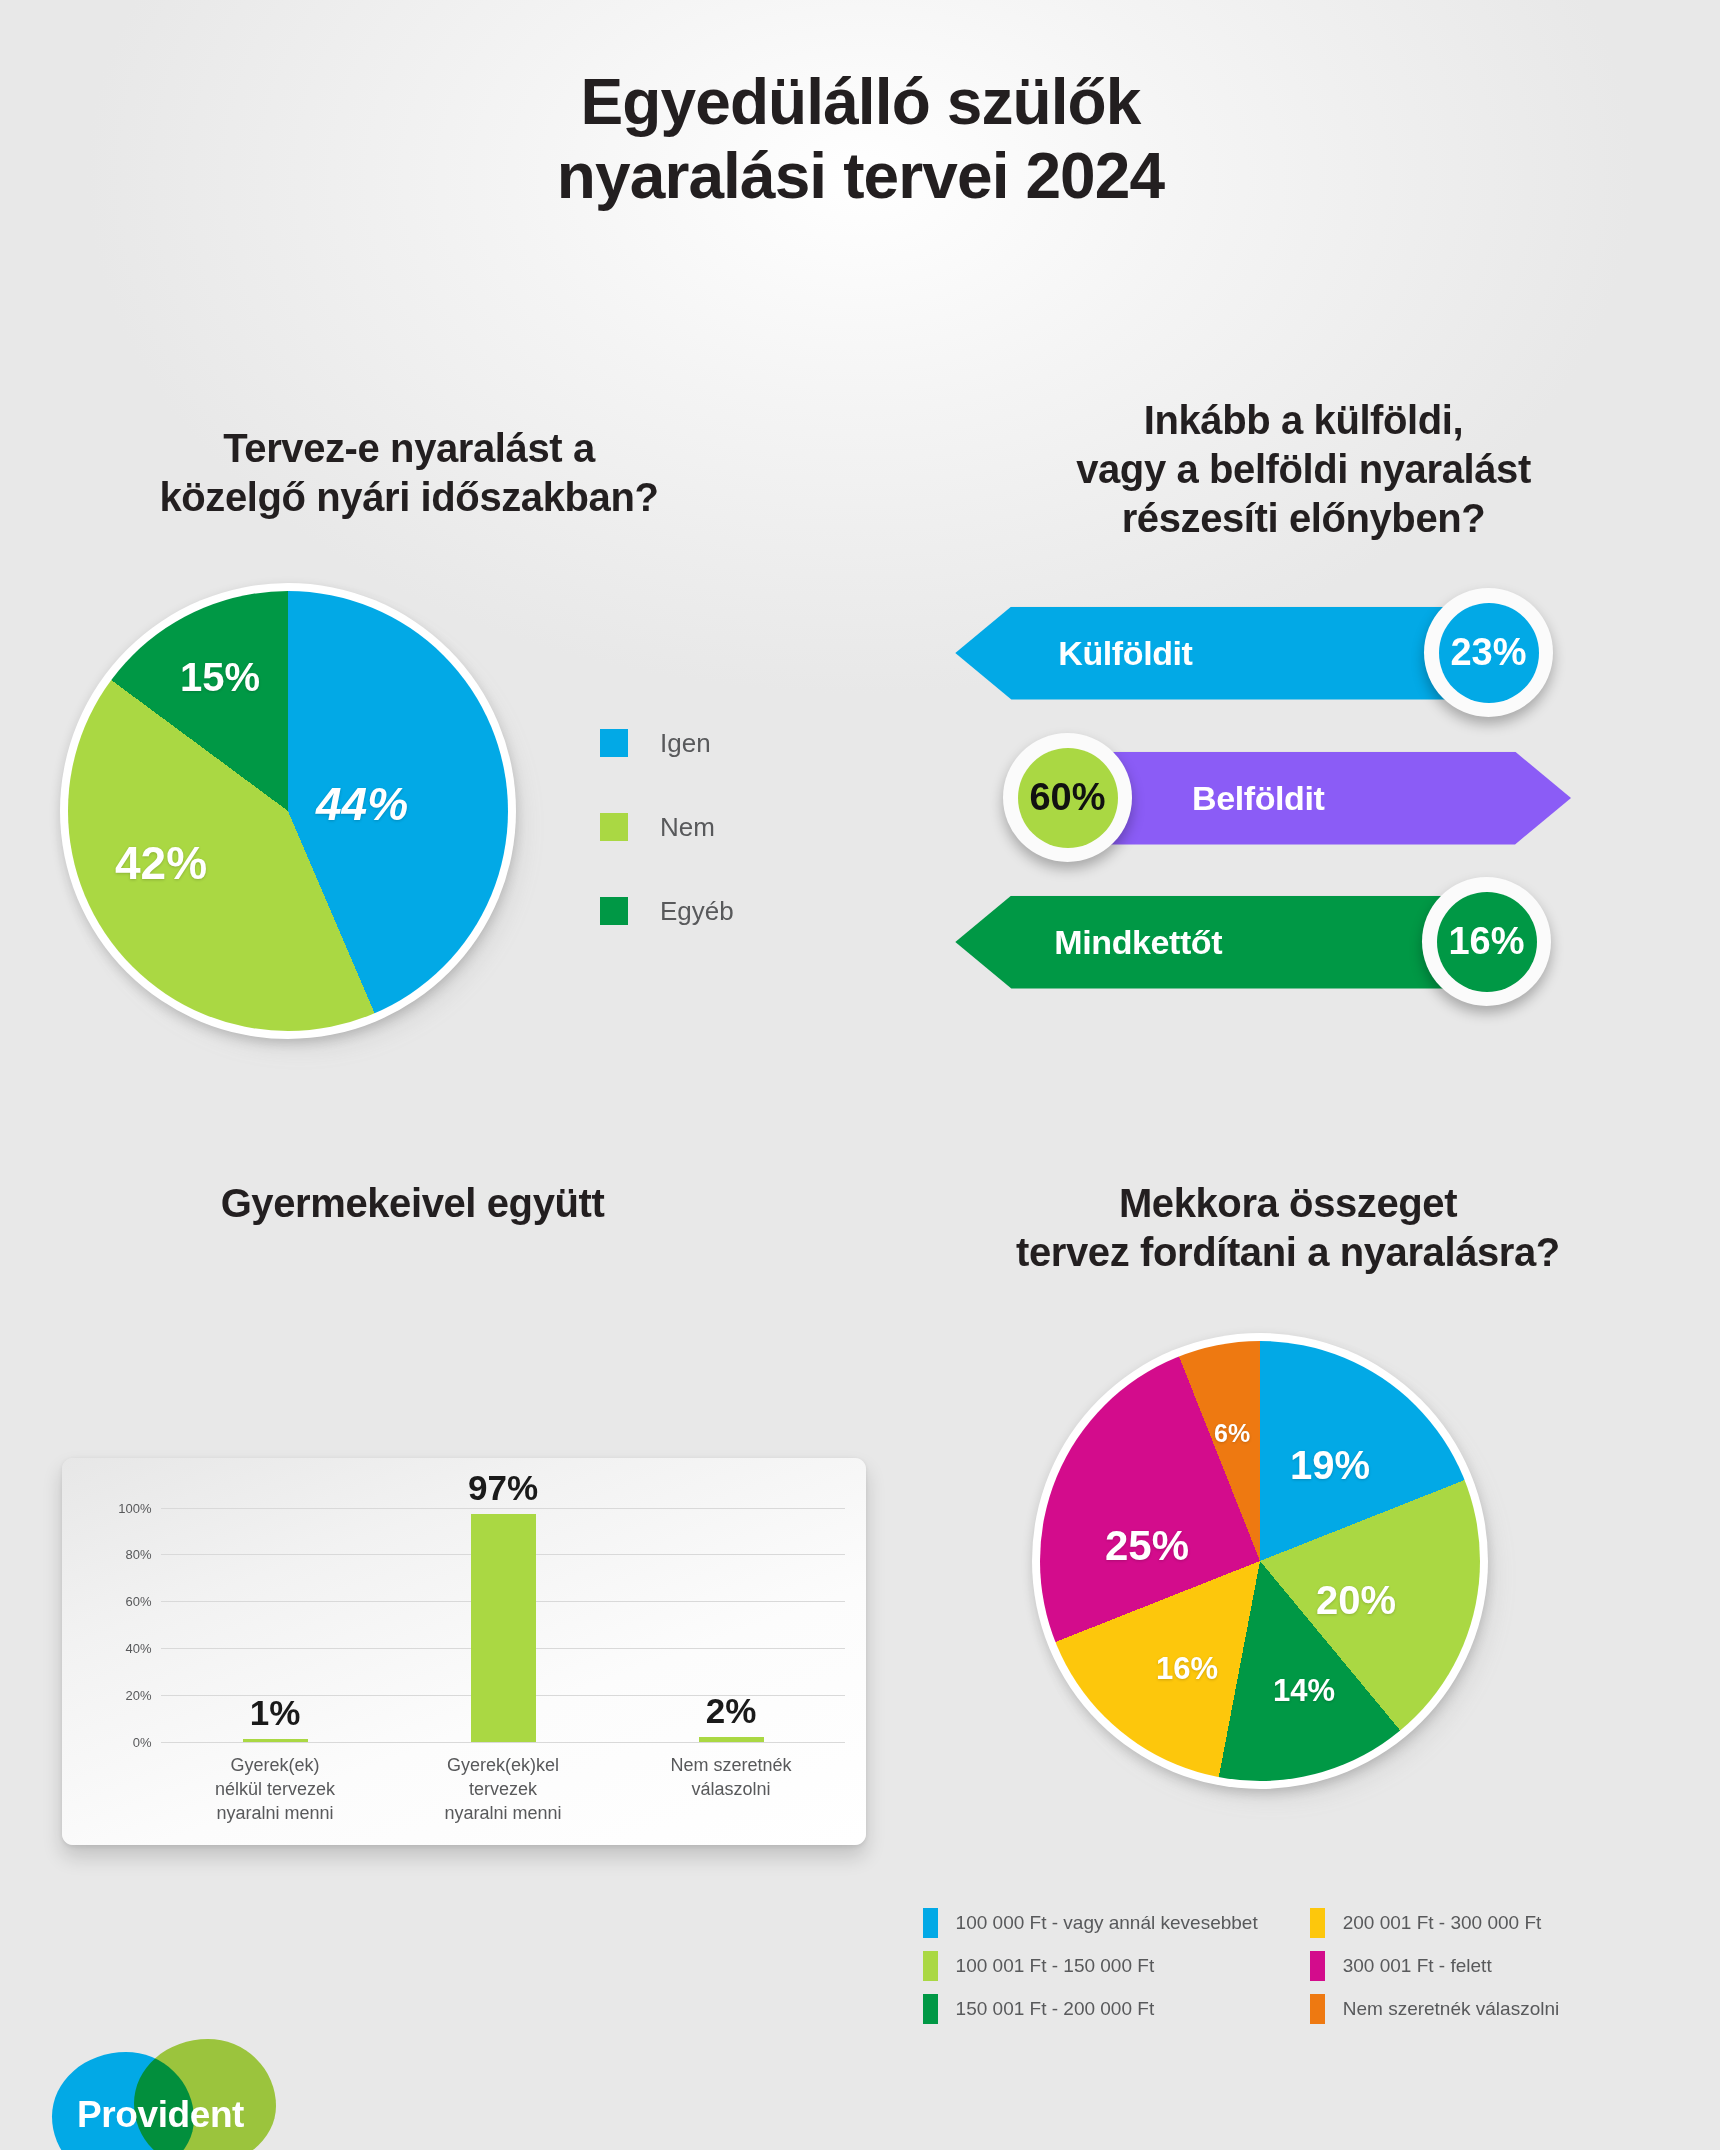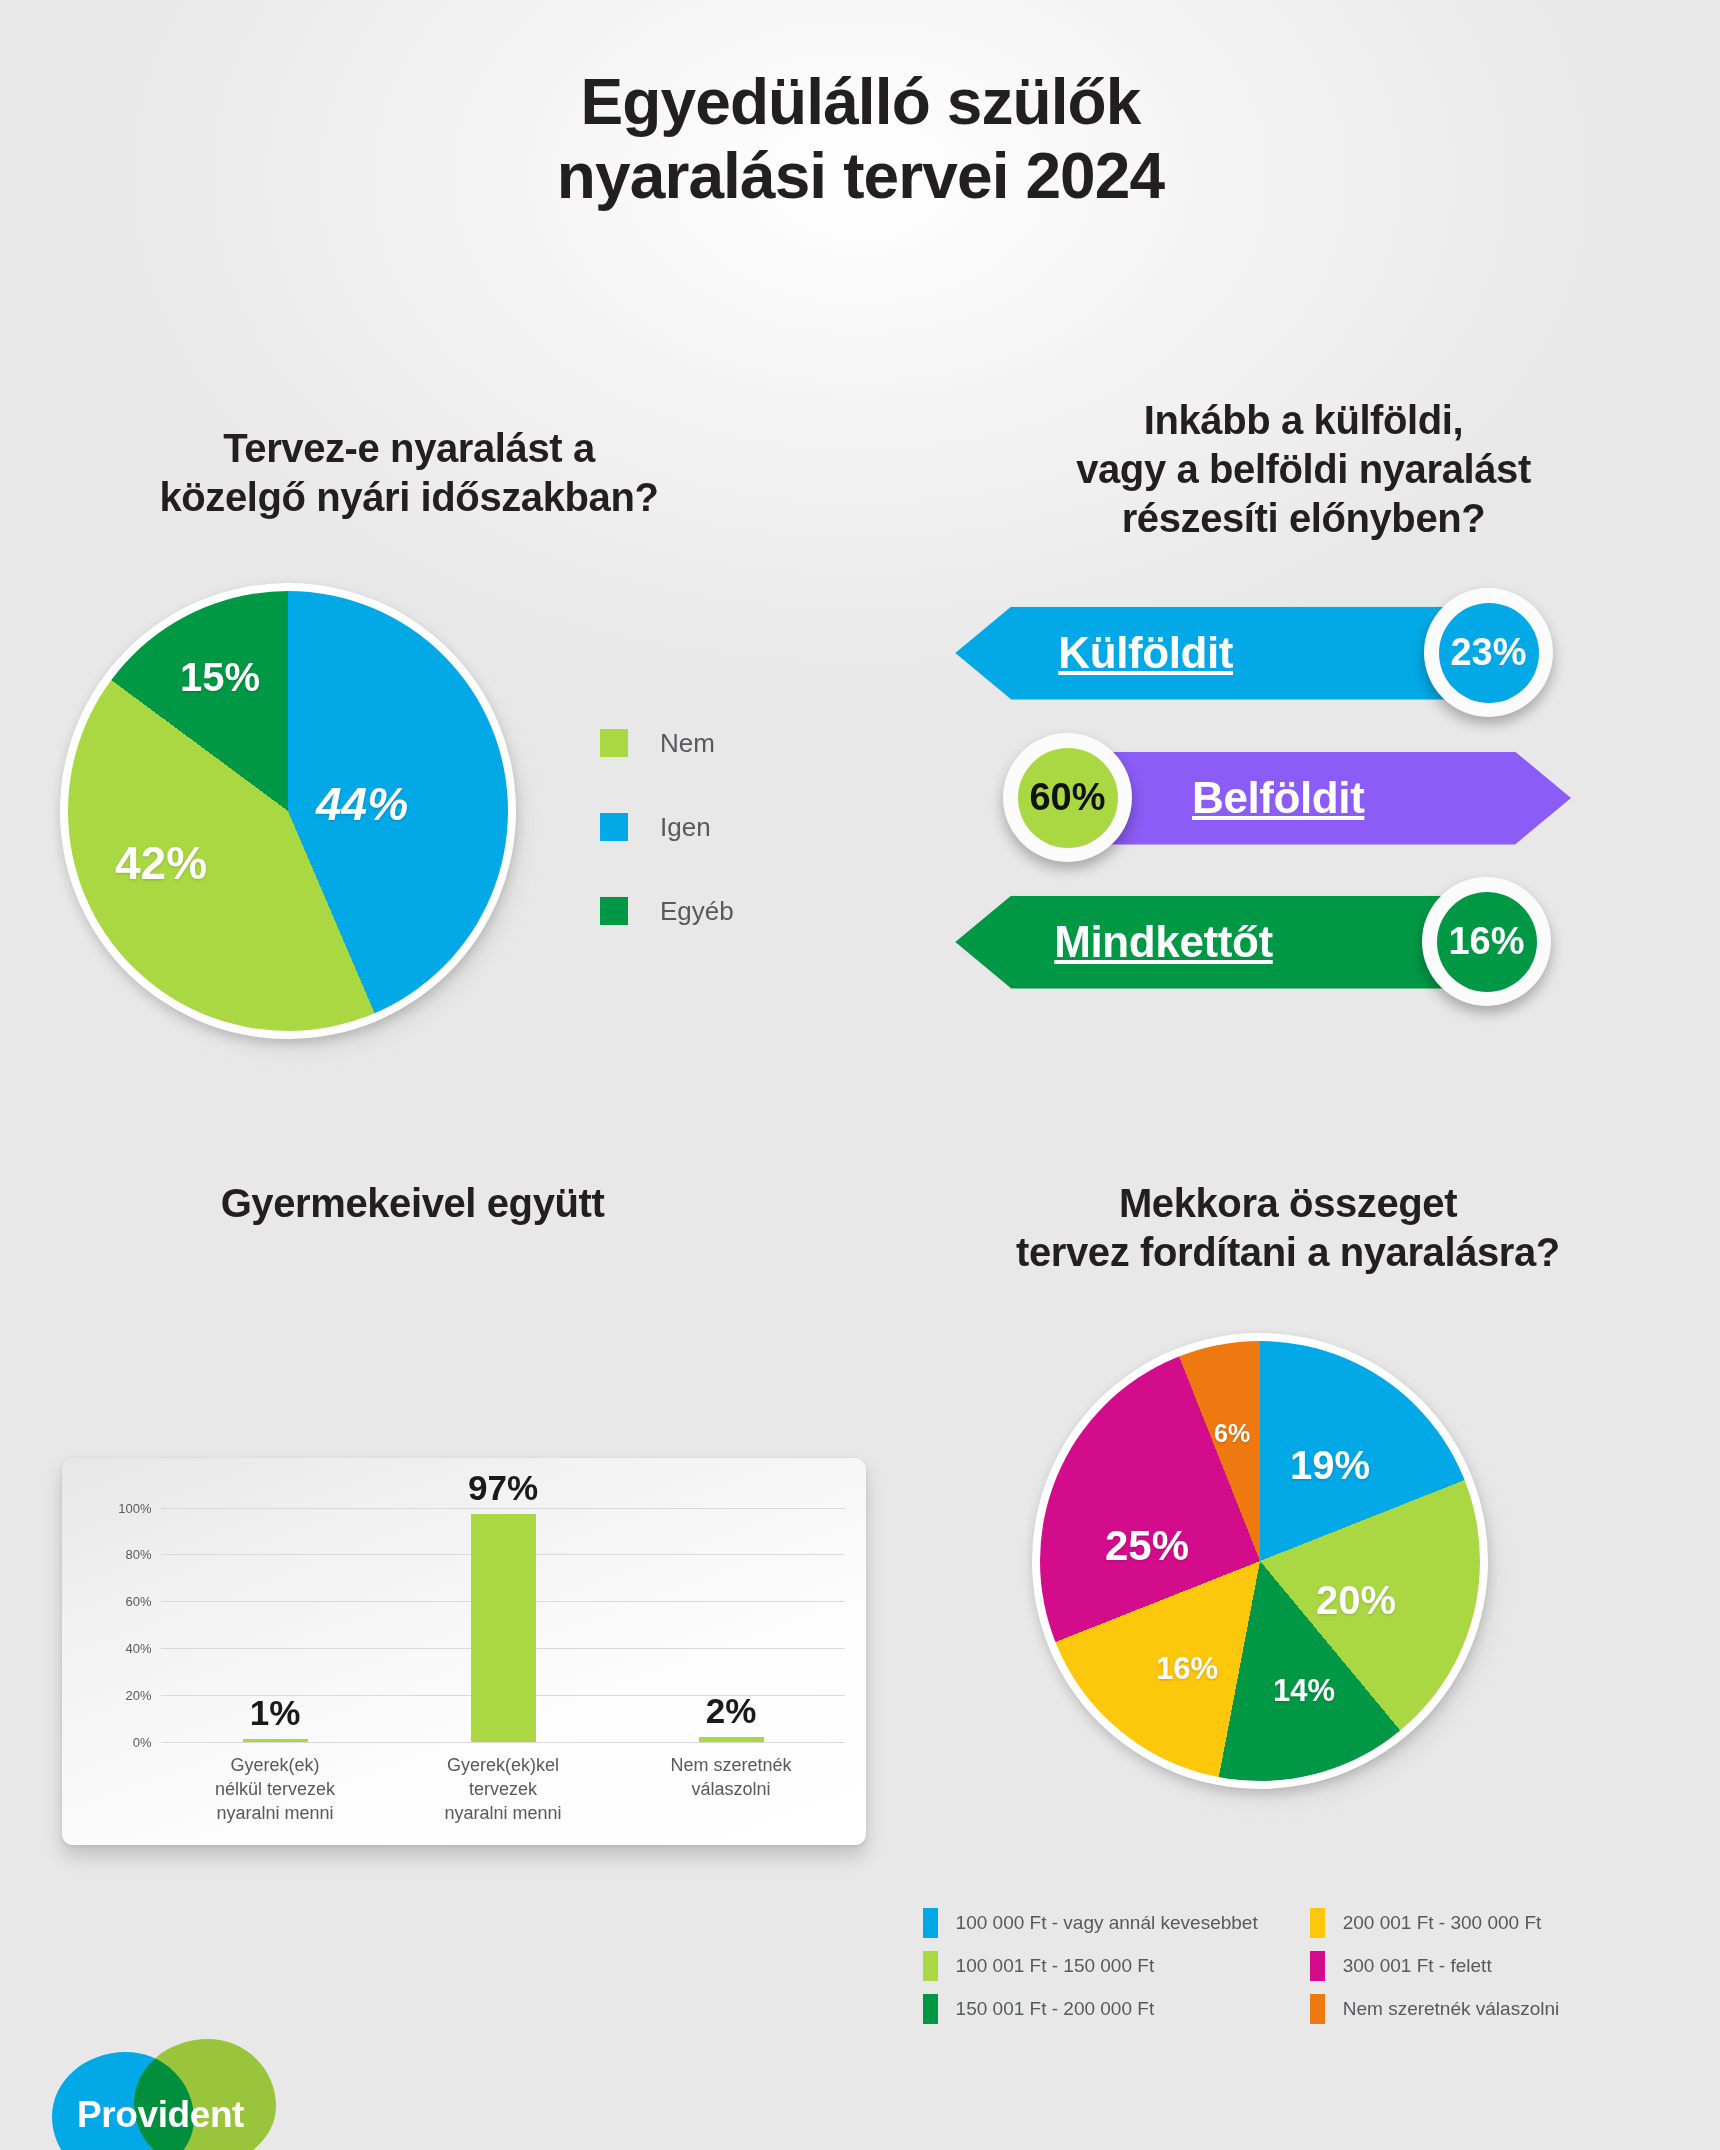--- a/index.html
+++ b/index.html
@@ -67,22 +67,22 @@
   
   #arrows { position: absolute; left: 951px; top: 585px; width: 744px; height: 516px; }
   .arrow-row { position: absolute; width: 100%; height: 138px; }
   .arrow {
     position: absolute; top: 21.5px; height: 93px;
     display: flex; align-items: center;
     filter: drop-shadow(4.3px 6px 7.7px rgba(0,0,0,.22));
   }
   .arrow-label {
     position: relative; z-index: 3;
-    color: #ffffff; font-weight: 700; font-size: 44px;
-    white-space: nowrap; letter-spacing: -0.4px; text-decoration: underline;
+    color: #ffffff; font-weight: 700; font-size: 34px;
+    white-space: nowrap; letter-spacing: -0.4px;
   }
   .badge {
     position: absolute; width: 129px; height: 129px; border-radius: 50%;
     background: #fbfbfb; z-index: 5;
     display: flex; align-items: center; justify-content: center;
     box-shadow: 0 6.9px 13px rgba(0,0,0,.28);
   }
   .badge-inner {
     width: 100px; height: 100px; border-radius: 50%;
     display: flex; align-items: center; justify-content: center;
@@ -159,26 +159,26 @@
     <div class="pie-shadow"></div>
     <div class="pie-ring"></div>
     <div class="pie-disc" id="pie1-disc" style="background: conic-gradient(rgb(2, 169, 230) 0deg, rgb(2, 169, 230) 156.832deg, rgb(170, 216, 67) 156.832deg, rgb(170, 216, 67) 306.535deg, rgb(0, 152, 69) 306.535deg, rgb(0, 152, 69) 360deg);"></div>
     <div class="pie-lbl" id="p1l0" style="font-size:46px;left:256px;top:194px;font-style:italic;">44%</div>
     <div class="pie-lbl" id="p1l1" style="font-size:46px;left:55px;top:253px;">42%</div>
     <div class="pie-lbl" id="p1l2" style="font-size:40px;left:120px;top:72px;">15%</div>
   </div>
 
   <div id="legend1">
     <div class="lrow">
+      <span class="sw" style="background:#02a9e6"></span>
+      <span class="ltxt">Igen</span>
+    </div>
+    <div class="lrow">
       <span class="sw" style="background:#aad843"></span>
       <span class="ltxt">Nem</span>
-    </div>
-    <div class="lrow">
-      <span class="sw" style="background:#02a9e6"></span>
-      <span class="ltxt">Igen</span>
     </div>
     <div class="lrow">
       <span class="sw" style="background:#009845"></span>
       <span class="ltxt">Egyéb</span>
     </div>
   </div>
 
   <div class="sec-head" id="head-q2">
     <span>Inkább a külföldi,</span>
     <span>vagy a belföldi nyaralást</span>

